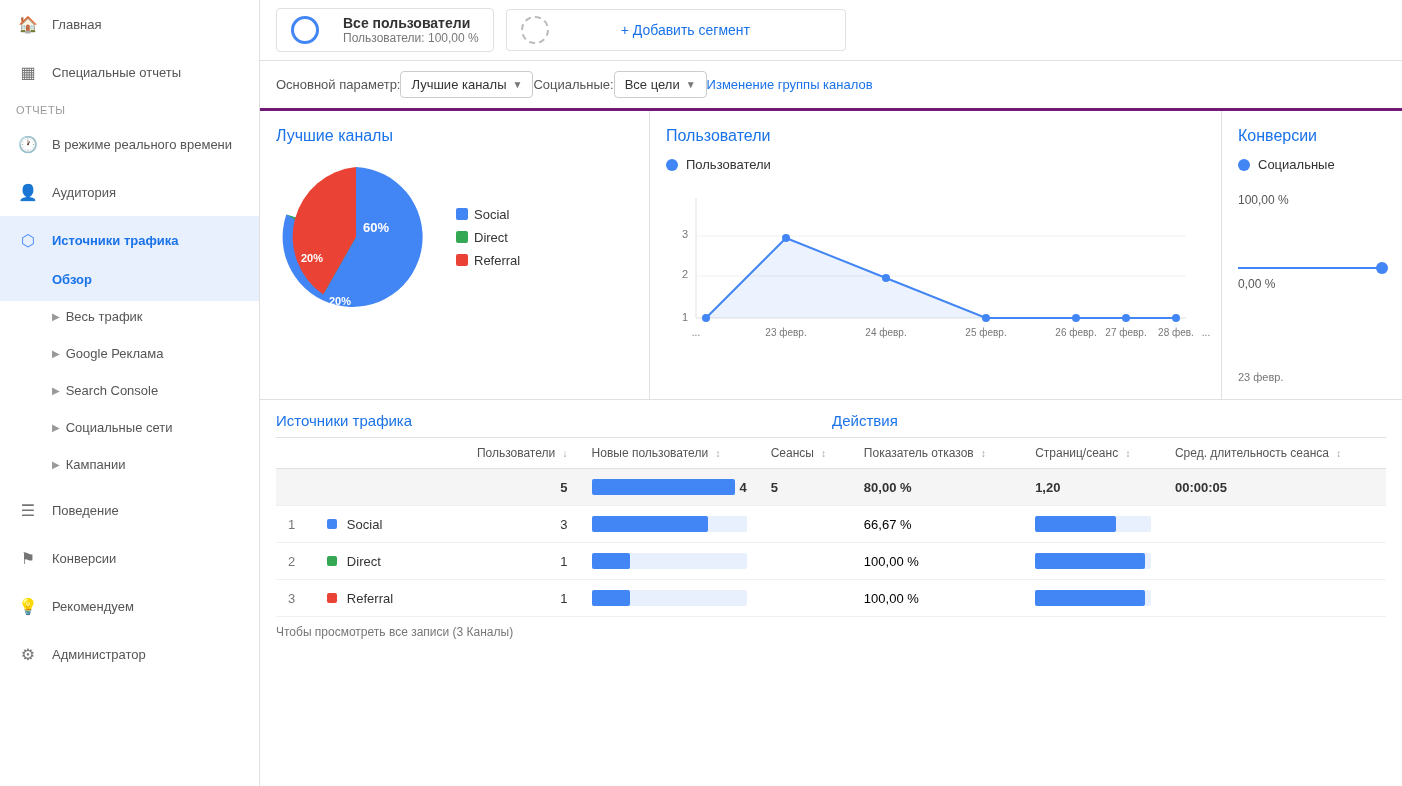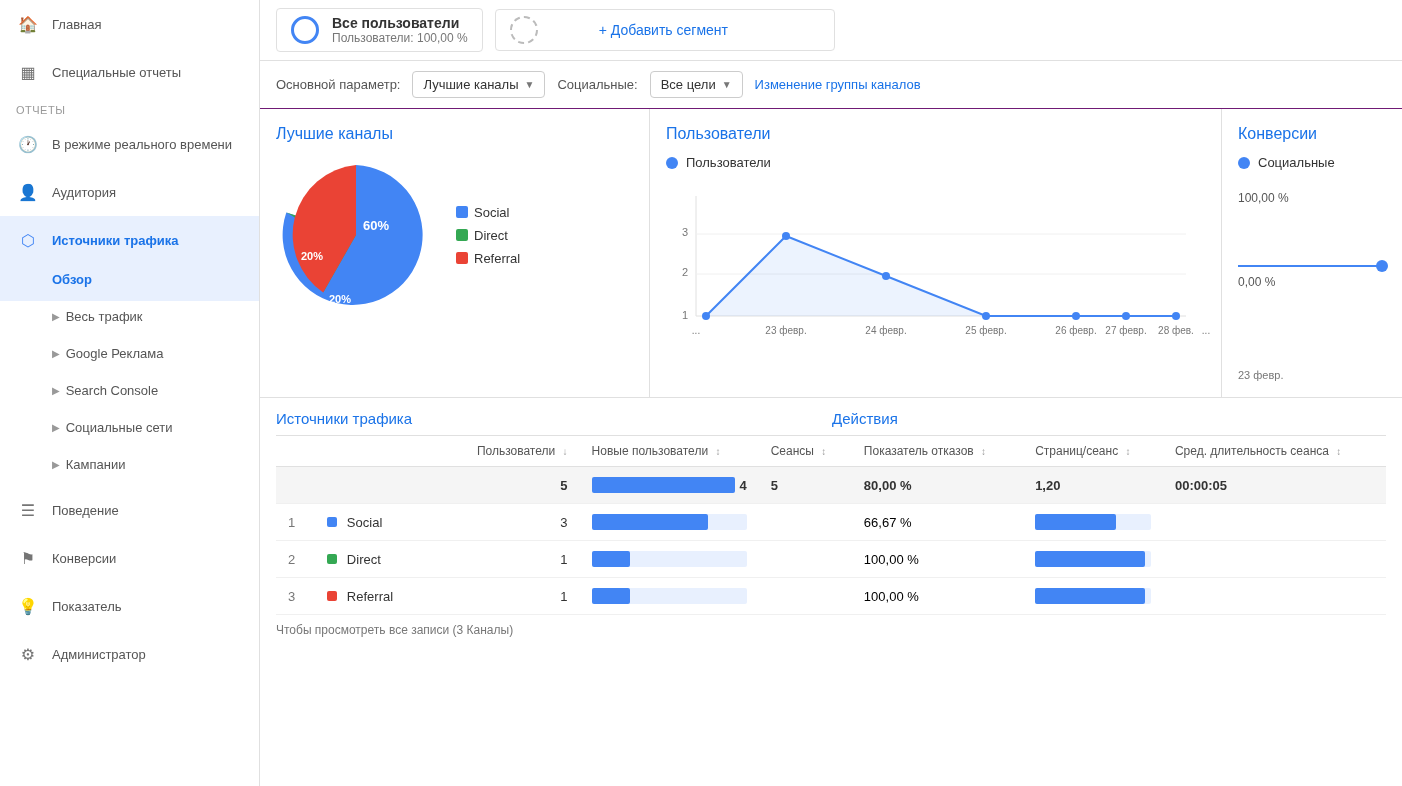--- a/index.html
+++ b/index.html
@@ -67,21 +67,21 @@
       background: #fff;
       gap: 12px;
     }
     .segment-chip {
       display: flex;
       align-items: center;
       border: 1px solid #e0e0e0;
       border-radius: 4px;
       padding: 6px 14px;
       background: #fff;
-      gap: 13px;
+      gap: 24px;
       min-width: 200px;
     }
     .segment-circle {
       width: 28px;
       height: 28px;
       border-radius: 50%;
       border: 3px solid #4285f4;
       display: inline-block;
       flex-shrink: 0;
     }
@@ -94,23 +94,23 @@
       color: #1a73e8;
       font-size: 14px;
       margin-left: 48px;
     }
 
     
     .controls-bar {
       display: flex;
       align-items: center;
       padding: 10px 16px;
-      border-bottom: 1px solid #701a75;
-      background: #fff;
-      gap: 12px;
+      border-bottom: 3px solid #701a75;
+      background: #fff;
+      gap: 0;
     }
     .control-label { color: #555; font-size: 13px; }
     .select-btn {
       display: flex;
       align-items: center;
       border: 1px solid #ccc;
       border-radius: 4px;
       padding: 5px 10px;
       background: #fff;
       cursor: pointer;
@@ -277,21 +277,21 @@
     <span>Поведение</span>
   </div>
   <div class="sidebar-item">
     <span class="icon">⚑</span>
     <span>Конверсии</span>
   </div>
 
   <div style="margin-top: auto;">
     <div class="sidebar-item">
       <span class="icon">💡</span>
-      <span>Показатель</span>
+      <span>Рекомендуем</span>
     </div>
     <div class="sidebar-item">
       <span class="icon">⚙</span>
       <span>Администратор</span>
     </div>
   </div>
 </div>
 
 <div class="main">
 

